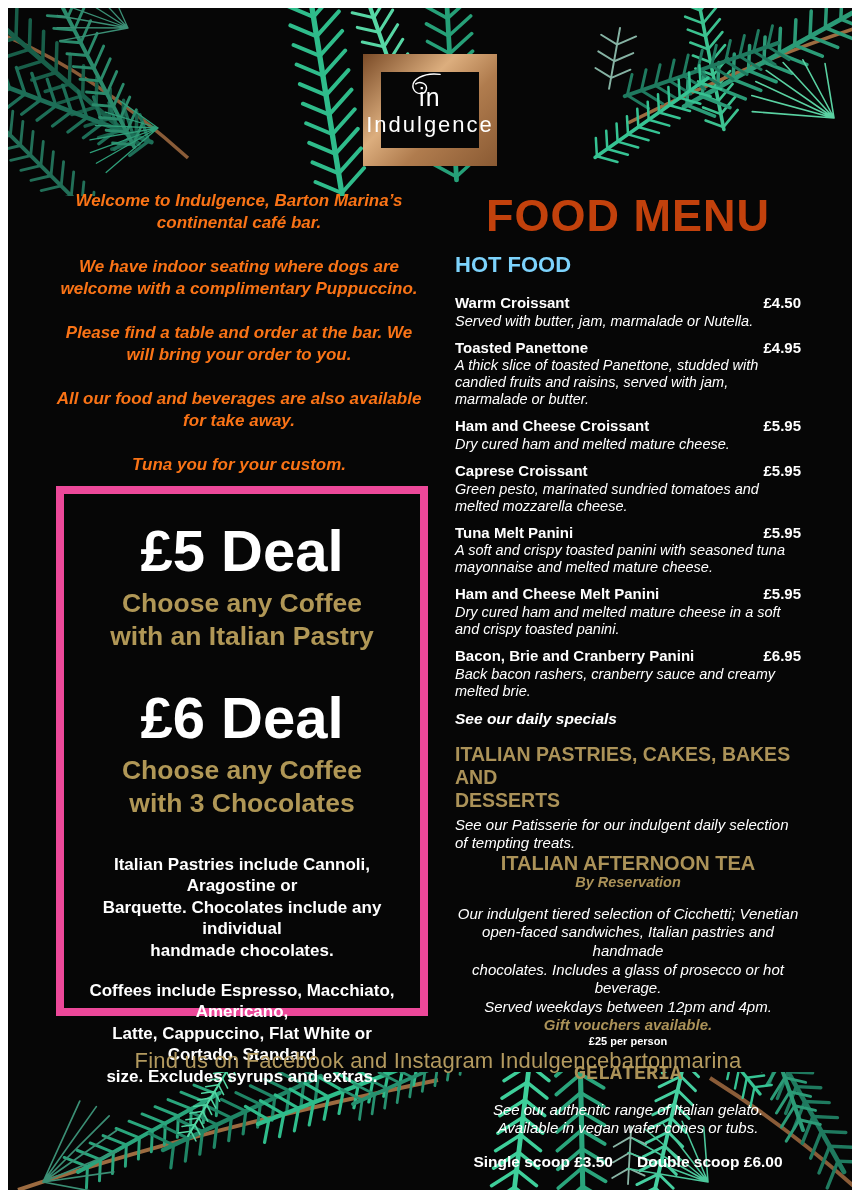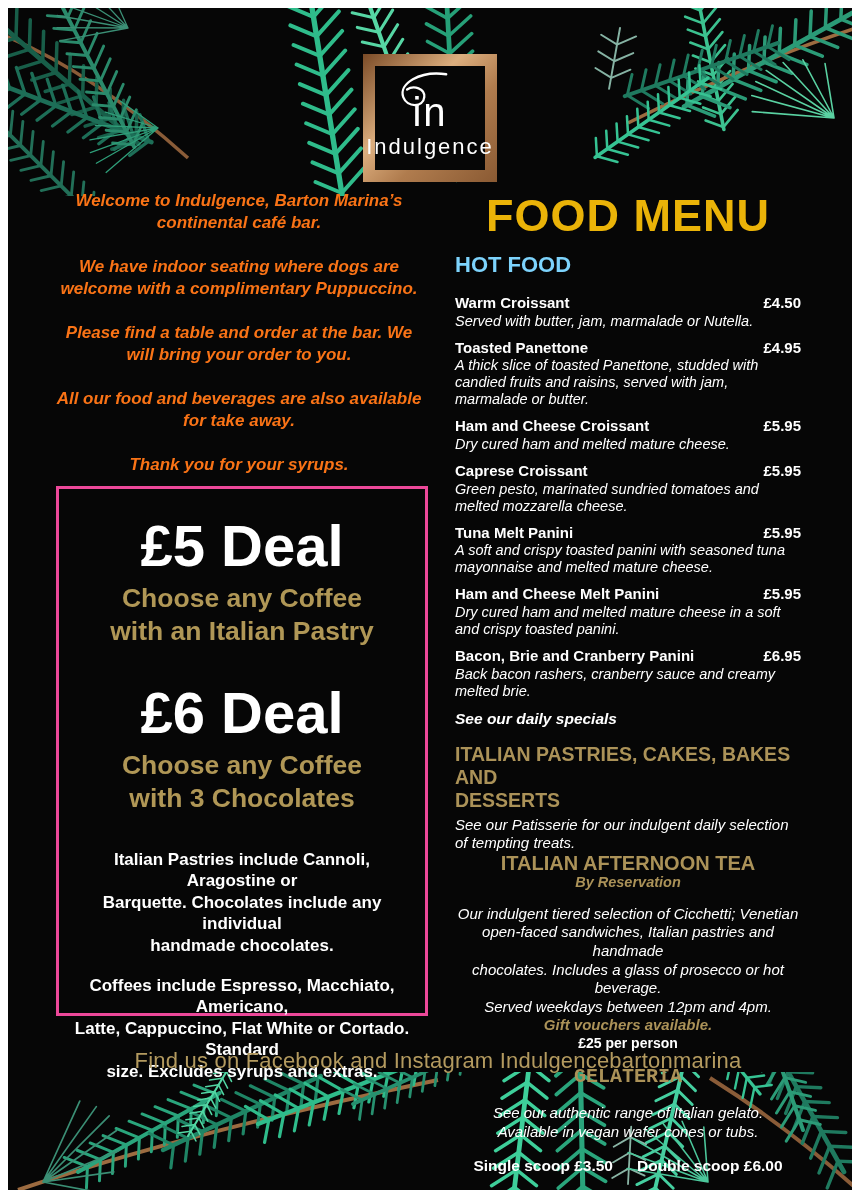--- a/index.html
+++ b/index.html
@@ -4,55 +4,55 @@
 <style>
   html,body{margin:0;padding:0;background:#ffffff;}
   .canvas{position:relative;width:860px;height:1200px;background:#ffffff;overflow:hidden;
           font-family:"Liberation Sans", sans-serif;}
   .page{position:absolute;left:8px;top:8px;width:844px;height:1182px;background:#060606;overflow:hidden;}
 
   .decor{position:absolute;left:0;width:844px;pointer-events:none;}
   .decor.top{top:0;height:188px;}
   .decor.bottom{bottom:0;height:118px;}
 
-  .logo-frame{position:absolute;left:355px;top:46px;width:134px;height:128px;box-sizing:border-box;
-              padding:12px;background:linear-gradient(135deg,#7a4b27,#dcae7e 38%,#b07c4e 62%,#8a5a33);z-index:5;}
+  .logo-frame{position:absolute;left:355px;top:46px;width:134px;height:112px;box-sizing:border-box;
+              padding:18px;background:linear-gradient(135deg,#7a4b27,#dcae7e 38%,#b07c4e 62%,#8a5a33);z-index:5;}
   .logo-inner{width:100%;height:100%;background:#060606;display:flex;flex-direction:column;
               align-items:center;justify-content:flex-end;padding-bottom:10px;box-sizing:border-box;}
   .logo-mark{width:86px;height:62px;}
   .logo-name{color:#ffffff;font-size:22px;letter-spacing:2px;margin-top:2px;font-weight:normal;}
 
   .intro{position:absolute;left:33px;top:182px;width:396px;text-align:center;color:#f97316;
          font-weight:bold;font-style:italic;font-size:17px;line-height:1.32;}
   .intro p{margin:0 0 21px;white-space:pre-line;}
 
-  .dealbox{position:absolute;left:48px;top:478px;width:372px;height:530px;border:3px solid #ec4899;
+  .dealbox{position:absolute;left:48px;top:478px;width:372px;height:530px;border:8px solid #ec4899;
            box-sizing:border-box;text-align:center;color:#ffffff;padding:26px 12px 0;}
   .deal-title{font-size:58px;font-weight:bold;line-height:1.08;}
   .deal-sub{color:#b09756;font-weight:bold;font-size:26.5px;line-height:1.25;white-space:pre-line;
             margin:4px 0 34px;}
   .deal-note{font-weight:bold;font-size:17px;line-height:1.27;margin-bottom:18px;white-space:pre-line;}
 
   .rightcol{position:absolute;left:447px;top:182px;width:346px;color:#ffffff;}
-  .menu-title{font-size:45px;font-weight:bold;color:#eab308;text-align:center;letter-spacing:1px;
+  .menu-title{font-size:45px;font-weight:bold;color:#c2410c;text-align:center;letter-spacing:1px;
               margin-bottom:10px;}
   .section-heading{font-size:22px;font-weight:bold;color:#7dd3fc;margin-bottom:16px;}
   .item{margin-bottom:9px;}
   .item-head{display:flex;justify-content:space-between;font-weight:bold;font-size:15px;line-height:1.25;}
   .item-desc{font-style:italic;font-size:14.5px;line-height:1.17;}
   .footnote{text-align:left;font-weight:bold;font-style:italic;font-size:15.5px;margin:10px 0 15px;}
   .pastries-heading{font-size:19.5px;font-weight:bold;color:#ab9258;line-height:1.2;margin-bottom:3px;
                     white-space:pre-line;}
   .pastries-body{font-style:italic;font-size:15px;line-height:1.2;}
   .center-heading{font-size:20px;font-weight:bold;color:#ab9258;text-align:center;line-height:1.1;}
   .sub-heading{font-size:14.5px;text-align:center;color:#ab9258;font-weight:bold;font-style:italic;
                margin-bottom:15px;}
   .tea-body{font-style:italic;text-align:center;font-size:15px;line-height:1.24;white-space:pre-line;}
   .gold-note{color:#ab9258;font-weight:bold;font-style:italic;text-align:center;font-size:15px;line-height:1.24;}
-  .white-note{font-weight:bold;text-align:center;font-size:14px;line-height:1.24;margin-bottom:14px;}
+  .white-note{font-weight:bold;text-align:center;font-size:11px;line-height:1.24;margin-bottom:14px;}
   .gel-heading{margin-top:9px;margin-bottom:16px;font-family:Liberation Mono, monospace;}
   .gel-body{font-style:italic;text-align:center;font-size:15px;line-height:1.24;white-space:pre-line;}
   .scoops{display:flex;justify-content:center;gap:24px;font-weight:bold;font-size:15.5px;margin-top:15px;}
 
   .footer{position:absolute;left:8px;width:100%;top:1040px;text-align:center;color:#b39a5f;
           font-size:22px;letter-spacing:0.2px;z-index:4;}
 </style>
 </head>
 <body>
 
@@ -123,21 +123,21 @@
 
     <div class="intro">
       <p>Welcome to Indulgence, Barton Marina’s
 continental café bar.</p>
       <p>We have indoor seating where dogs are
 welcome with a complimentary Puppuccino.</p>
       <p>Please find a table and order at the bar. We
 will bring your order to you.</p>
       <p>All our food and beverages are also available
 for take away.</p>
-      <p>Thank you for your syrups.</p>
+      <p>Tuna you for your custom.</p>
     </div>
 
     <div class="dealbox">
       <div class="deal-title">£5 Deal</div>
       <div class="deal-sub">Choose any Coffee
 with an Italian Pastry</div>
       <div class="deal-title">£6 Deal</div>
       <div class="deal-sub">Choose any Coffee
 with 3 Chocolates</div>
       <div class="deal-note">Italian Pastries include Cannoli, Aragostine or

